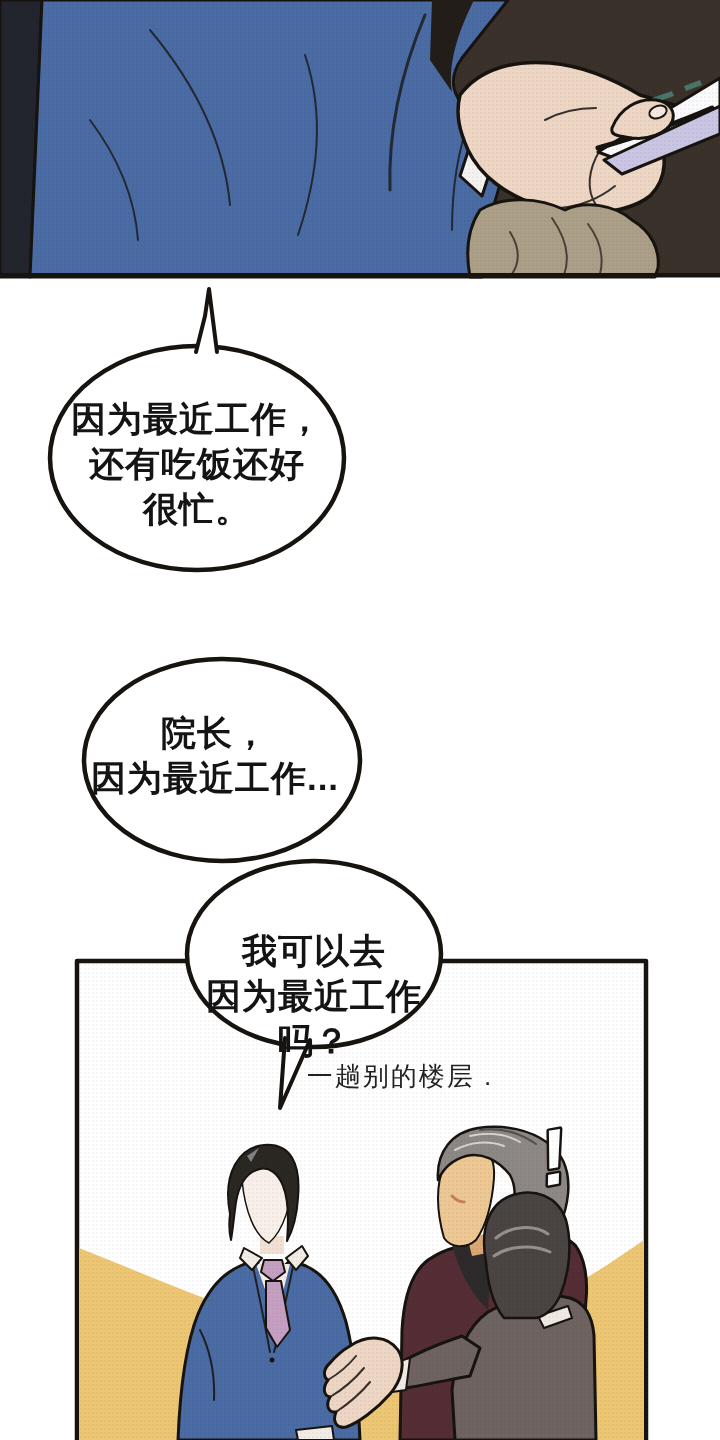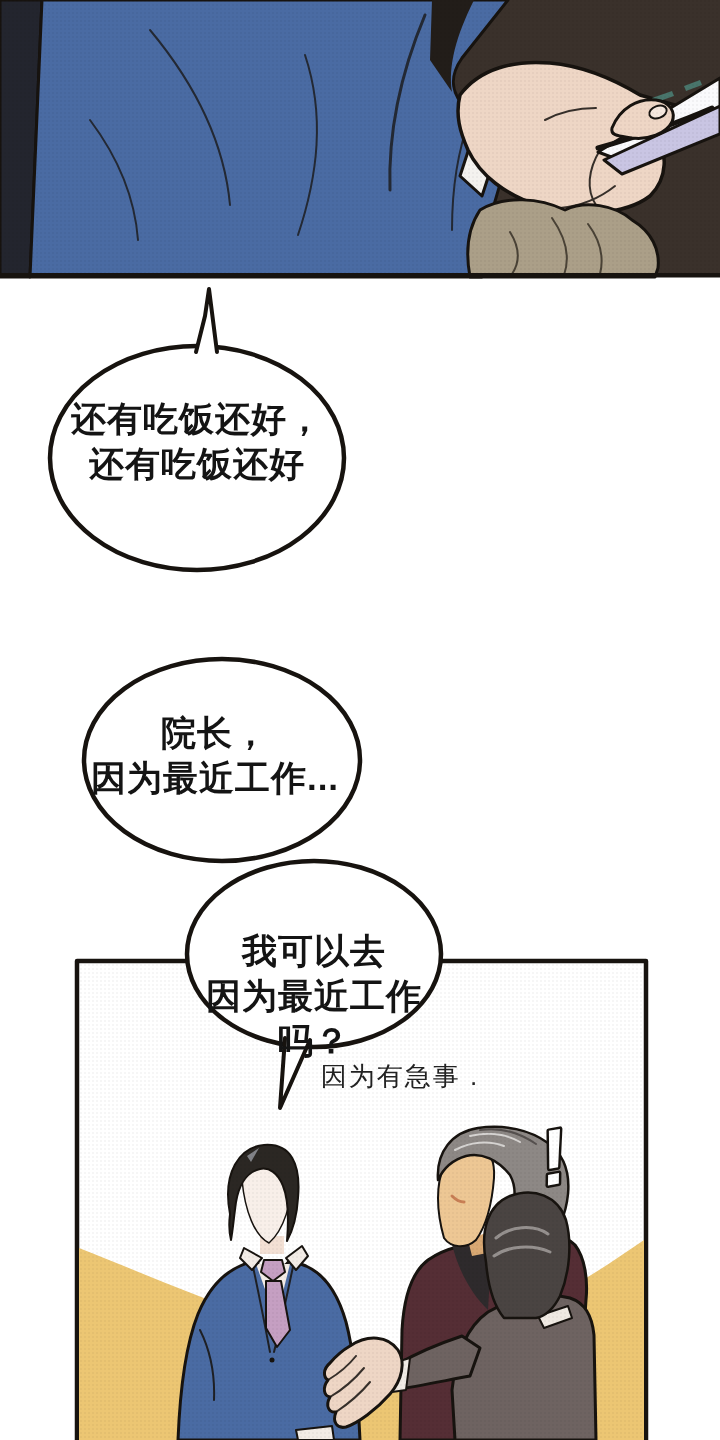--- a/index.html
+++ b/index.html
@@ -152,30 +152,31 @@
       <rect x="79" y="963" width="565" height="482" fill="url(#ht)"></rect>
     </g>
 
     <g>
       <ellipse cx="314" cy="954" rx="127" ry="93" stroke-width="4.5" fill="#ffffff" stroke="#17130f"></ellipse>
       <path d="M285,1038 L280,1108 L310,1040" stroke-width="4" stroke-linecap="round" stroke-linejoin="round" fill="#ffffff" stroke="#17130f"></path>
     </g>
   </svg>
 
   <div class="bubble-text" style="left:50px;top:396px;width:294px;">
-    <span>还有吃饭还好，</span>
+    <span>因为最近工作，</span>
     <span>还有吃饭还好</span>
+    <span>很忙。</span>
   </div>
 
   <div class="bubble-text" style="left:77px;top:710px;width:276px;">
     <span>院长，</span>
     <span>因为最近工作...</span>
   </div>
 
   <div class="bubble-text" style="left:190px;top:928px;width:248px;">
     <span>我可以去</span>
     <span>因为最近工作</span>
     <span>吗？</span>
   </div>
 
-  <div class="caption-text">因为有急事 .</div>
+  <div class="caption-text">一趟别的楼层 .</div>
 
 </div>
 
 </body></html>

